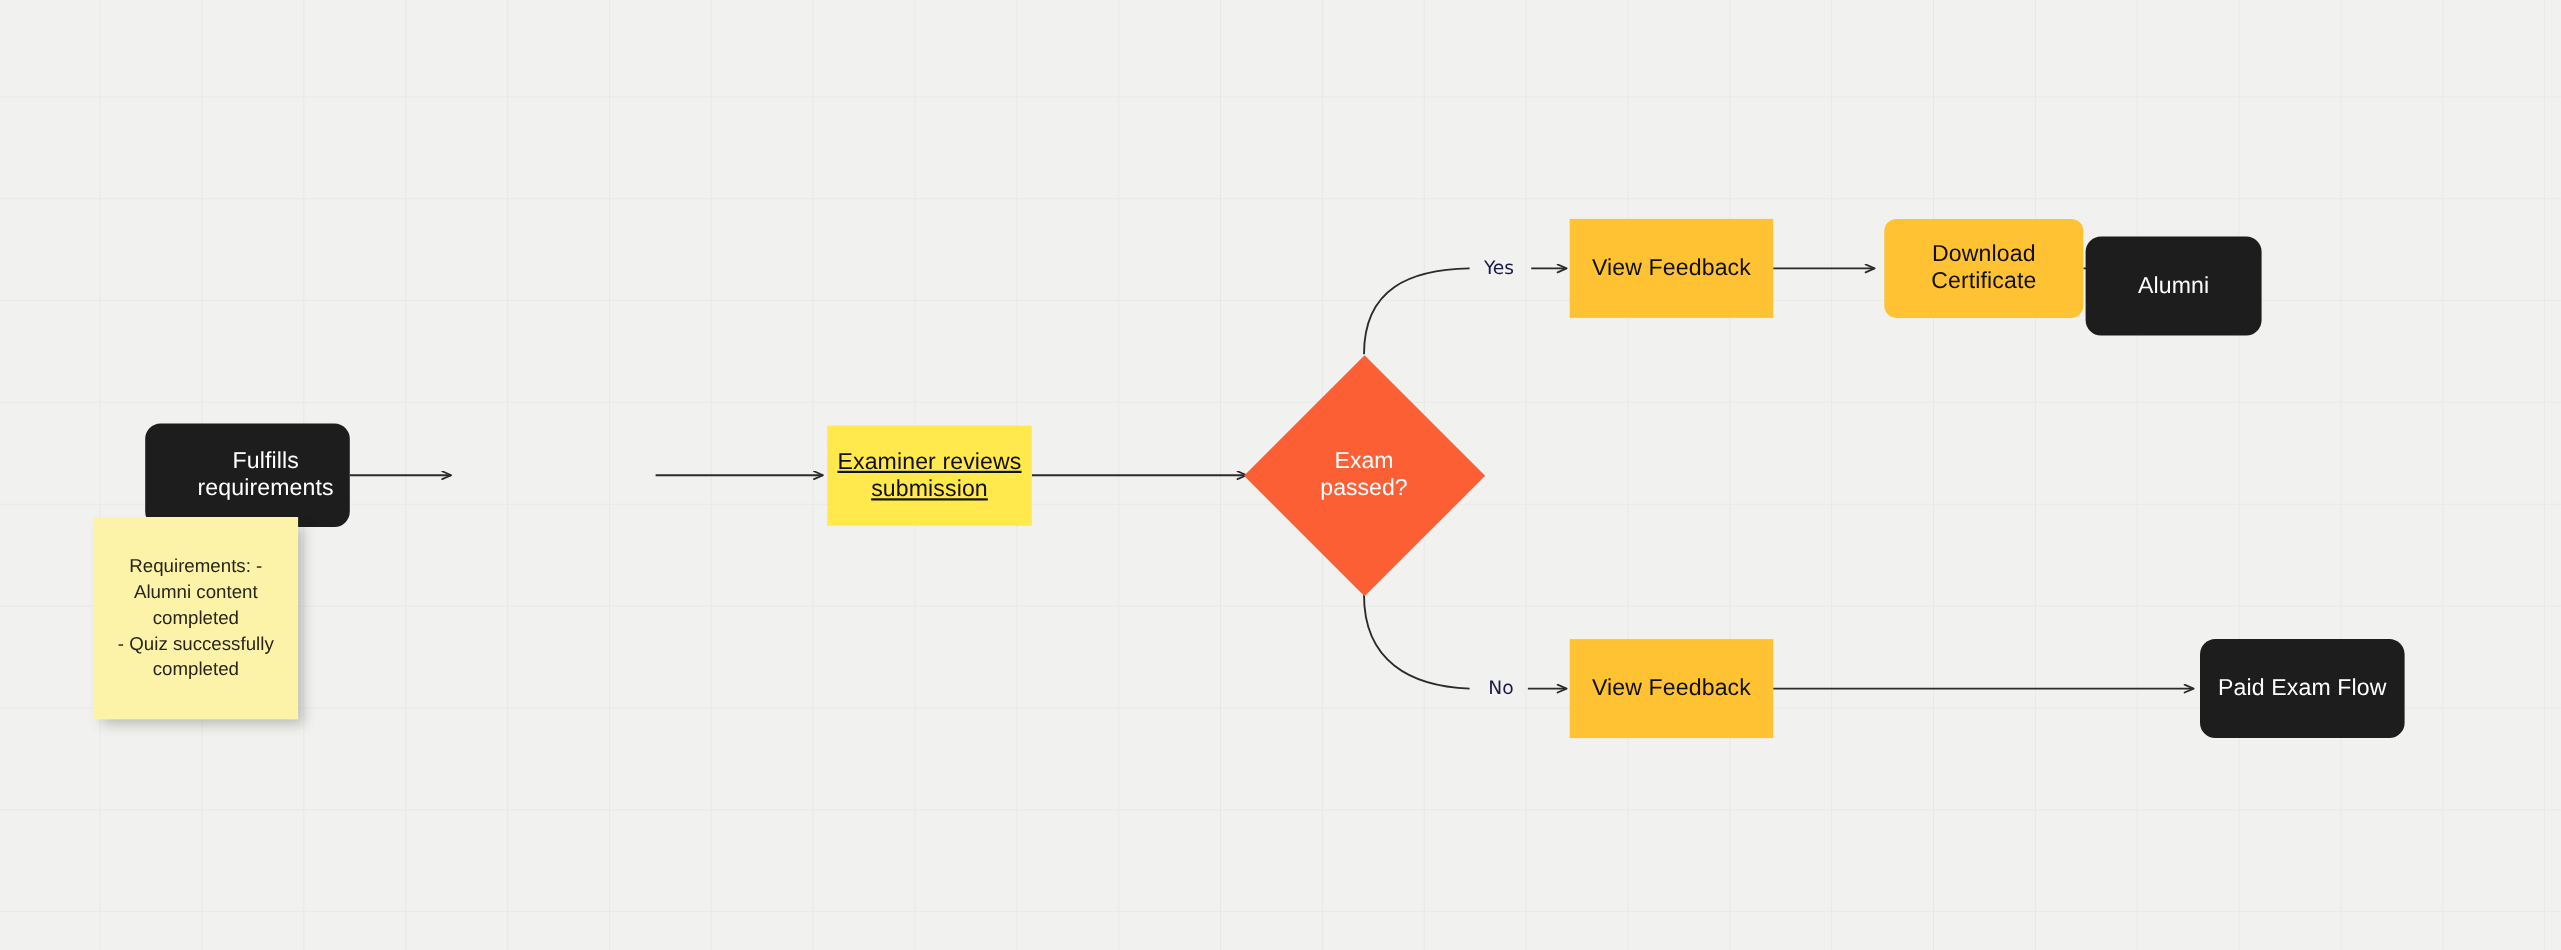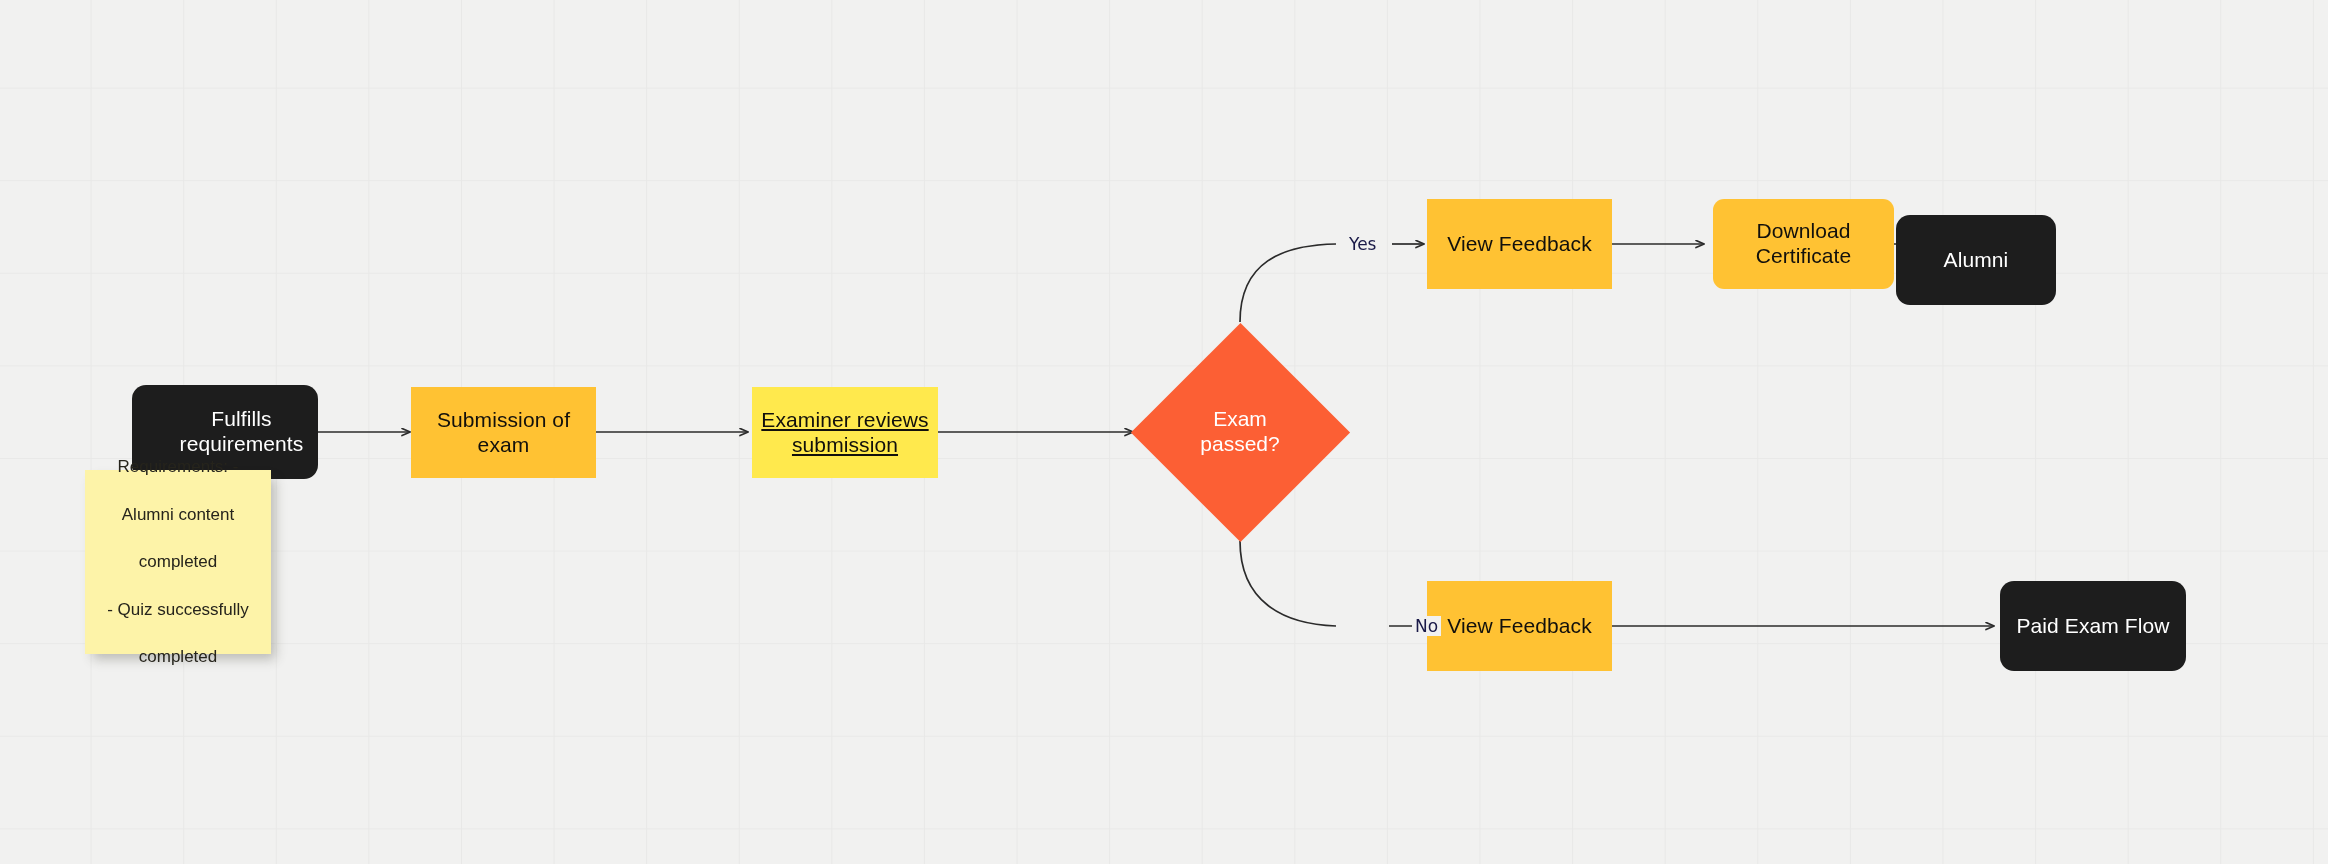--- a/index.html
+++ b/index.html
@@ -90,21 +90,20 @@
   }
 
   .node-note {              
     background: #fdf3a8;
     color: #26241c;
     font-size: 17px;
     line-height: 1.38;
     padding: 10px 14px;
     box-shadow: 6px 7px 11px -2px rgba(60,58,48,.30);
     z-index: 3;
-    gap: 24px;
   }
 
   
   .edge-label {
     position: absolute;
     font-family: "DejaVu Sans", sans-serif;
     font-size: 17px;
     color: #1a1a48;
     background: #f1f1f0;
     padding: 0 3px;
@@ -150,35 +149,33 @@
 
   <div class="node node-note" style="left:85px; top:470px; width:186px; height:184px;
               flex-direction:column; justify-content:center;">
     <span>Requirements: -</span>
     <span>Alumni content</span>
     <span>completed</span>
     <span>- Quiz successfully</span>
     <span>completed</span>
   </div>
 
-  <div class="node node-process" style="left:411px; top:387px; width:185px; height:91px;">Submission of
-exam</div>
 
   <div class="node node-review" style="left:752px; top:387px; width:186px; height:91px;text-decoration:underline;">Examiner reviews
 submission</div>
 
   <div class="node node-decision" style="left:1140px; top:322px; width:200px; height:220px;">
     <span class="diamond-shape" style="width:155px; height:155px; margin-left:-77.5px; margin-top:-77.5px;"></span>
     <span class="diamond-label">Exam
 passed?</span>
   </div>
 
   <div class="edge-label" style="left:1346px; top:234px;text-align:right;">Yes</div>
 
-  <div class="edge-label" style="left:1412px; top:616px;">No</div>
+  <div class="edge-label" style="left:1350px; top:616px;">No</div>
 
   <div class="node node-process" style="left:1427px; top:199px; width:185px; height:90px;">View Feedback</div>
 
   <div class="node node-process" style="left:1713px; top:199px; width:181px; height:90px;border-radius:11px;">Download
 Certificate</div>
 
   <div class="node node-terminal" style="left:1896px; top:199px; width:160px; height:90px;margin-top:16px;">Alumni</div>
 
   <div class="node node-process" style="left:1427px; top:581px; width:185px; height:90px;">View Feedback</div>
 

